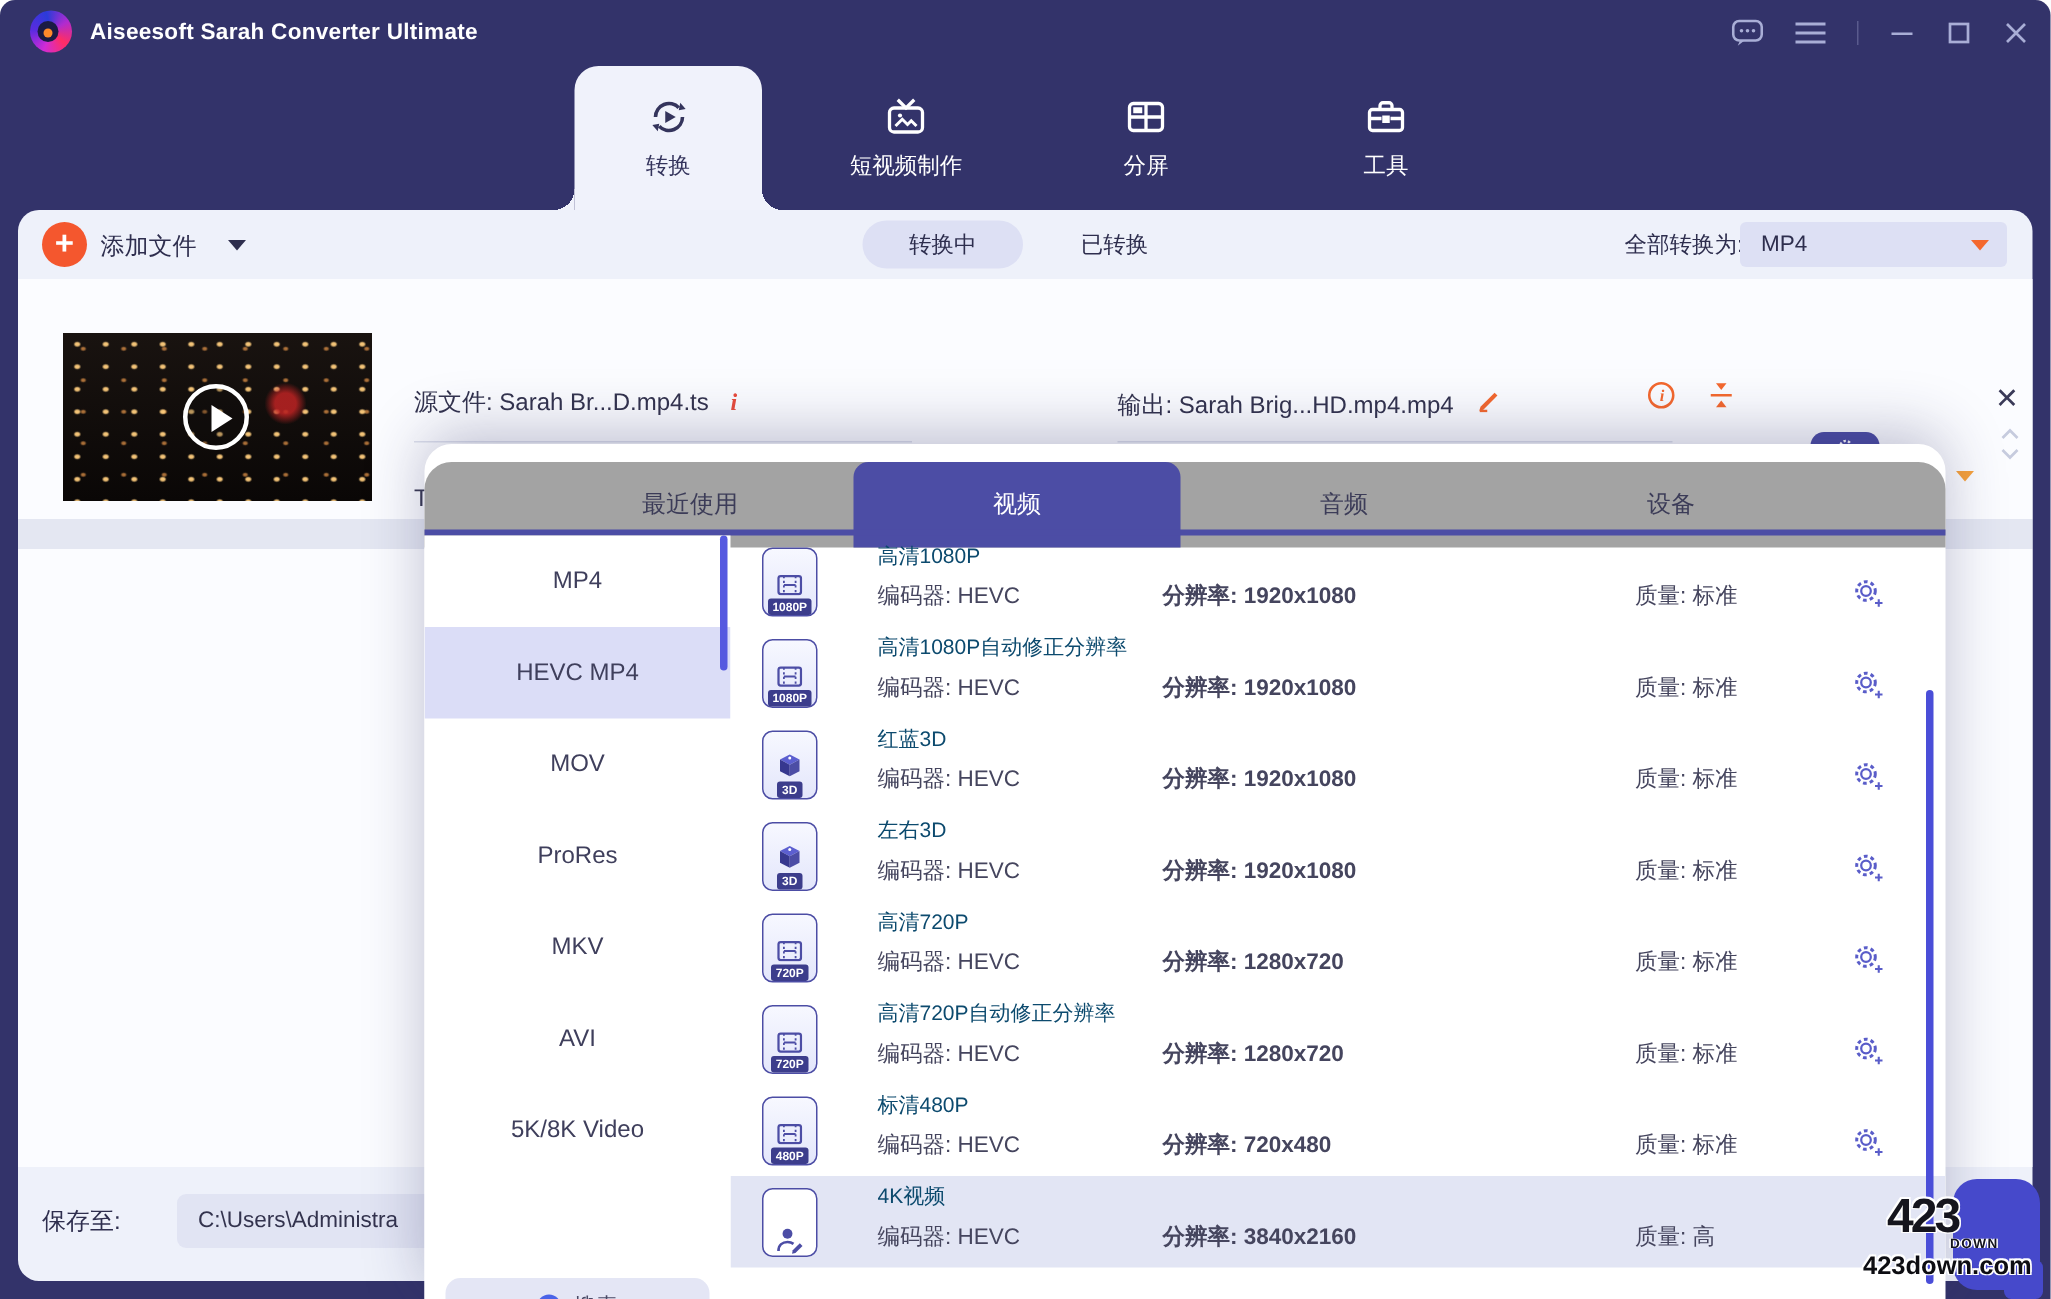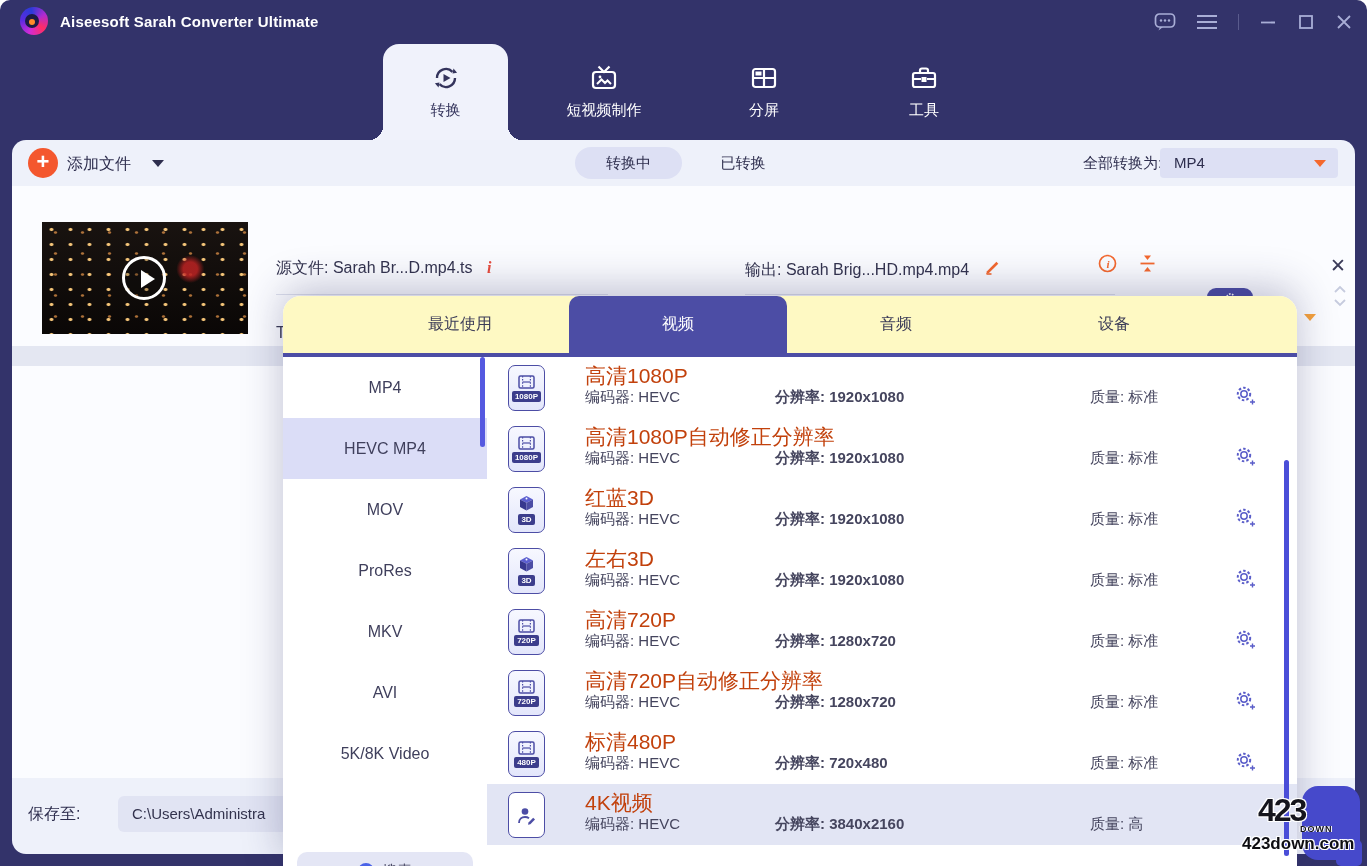--- a/index.html
+++ b/index.html
@@ -90,21 +90,21 @@
   .red-sliver { position:absolute; left:256px; top:168px; }
 
   
   .save-label { position:absolute; left:16px; top:664px; font-size:16px; color:#2e2e4e; }
   .save-input { position:absolute; left:106px; top:656px; width:200px; height:36px; border-radius:6px; background:#e1e4f3;
     font-size:15px; color:#33334e; line-height:36px; padding-left:14px; overflow:hidden; white-space:nowrap; }
 
   
   .popup { position:absolute; left:283px; top:296px; width:1014px; height:570px; background:#fff;
     border-radius:18px 18px 0 0; box-shadow:0 -8px 40px rgba(35,35,90,.28); z-index:10; }
-  .popup-header { position:absolute; left:0; top:0; width:100%; height:57px; background:#fef9c3;
+  .popup-header { position:absolute; left:0; top:12px; width:100%; height:57px; background:#a3a3a3;
     border-radius:18px 18px 0 0; display:flex; padding-left:68px; }
   .popup-tab { width:218px; height:57px; display:flex; align-items:center; justify-content:center;
     font-size:16px; color:#3c3c58; }
   .popup-tab.active { background:#4c4da5; color:#fff; border-radius:10px 10px 0 0; }
   .popup-underline { position:absolute; left:0; top:57px; width:100%; height:4px; background:#4c4da5; }
 
   .popup-side { position:absolute; left:0; top:61px; width:204px; height:509px; background:#fff; overflow:hidden; }
   .side-item { height:61px; display:flex; align-items:center; justify-content:center; font-size:16px; color:#3f3f5c; }
   .side-item.selected { background:#dbddf7;align-items:center; }
   .side-scrollbar { position:absolute; left:197px; top:0; width:5px; height:90px; border-radius:3px; background:#5559e0; }
@@ -112,30 +112,30 @@
     display:flex; align-items:center; justify-content:center; gap:8px; font-size:15px; color:#4a4a66; }
   .side-search .dot { width:16px; height:16px; border-radius:50%; background:#4a63e8; position:relative; }
   .side-search .dot::after { content:""; position:absolute; left:4px; top:4px; width:5px; height:5px;
     border:1.5px solid #fff; border-radius:50%; }
 
   .popup-list { position:absolute; left:204px; top:61px; width:810px; height:509px; overflow:hidden; }
   .preset-row { position:relative; height:61px; }
   .preset-row.selected { background:#e2e5f4; }
   .p-icon { position:absolute; left:21px; top:8px; width:37px; height:46px; border:1.6px solid #4c4da5; border-radius:7px;
     background:linear-gradient(180deg,#f7f8ff,#e3e6fb); display:flex; flex-direction:column; align-items:center;
-    justify-content:center; gap:2px; }
+    justify-content:flex-end; gap:2px; }
   .preset-row[data-kind="person"] .p-icon { background:#fff; }
   .p-icon svg { display:none; }
   .preset-row[data-kind="film"] svg.i-film { display:block; }
   .preset-row[data-kind="cube"] svg.i-cube { display:block; }
   .preset-row[data-kind="person"] svg.i-person { display:block; }
   .p-badge { background:#3c3d8c; color:#fff; font-size:8px; font-weight:700; border-radius:2px; padding:1px 3px;
     line-height:9px; letter-spacing:0; }
   .p-badge:empty { display:none; }
-  .p-title { position:absolute; left:98px; top:5px; font-size:21px; color:#c2410c; font-weight:500;text-align:center; }
+  .p-title { position:absolute; left:98px; top:5px; font-size:14px; color:#0c4a6e; font-weight:500;text-align:center; }
   .p-enc { position:absolute; left:98px; top:31px; font-size:15px; color:#45455e; }
   .p-res { position:absolute; left:288px; top:31px; font-size:15px; color:#45455e;font-weight:bold; }
   .p-qua { position:absolute; left:603px; top:31px; font-size:15px; color:#45455e; }
   .p-gear { position:absolute; left:748px; top:28px; }
   .list-scrollbar { position:absolute; left:1001px; top:164px; width:5px; height:396px; border-radius:3px; background:#4a4ed8; }
 
   
   .watermark { position:absolute; left:1240px; top:780px; width:127px; height:86px; z-index:30; pointer-events:none; }
   .wm-blob { position:absolute; left:62px; top:6px; width:58px; height:74px; background:#4649cb; border-radius:16px; }
   .wm-blob2 { position:absolute; left:96px; top:60px; width:26px; height:26px; background:#4649cb; border-radius:5px; }

